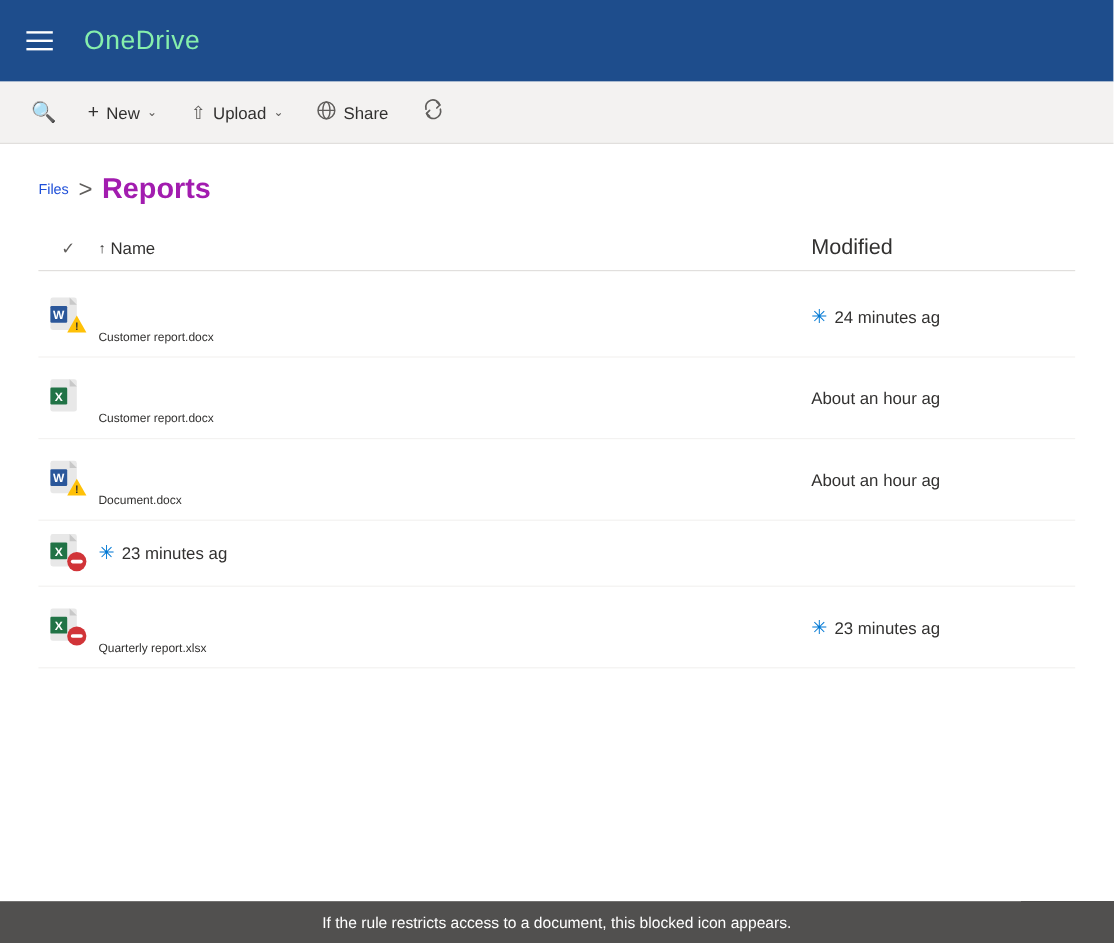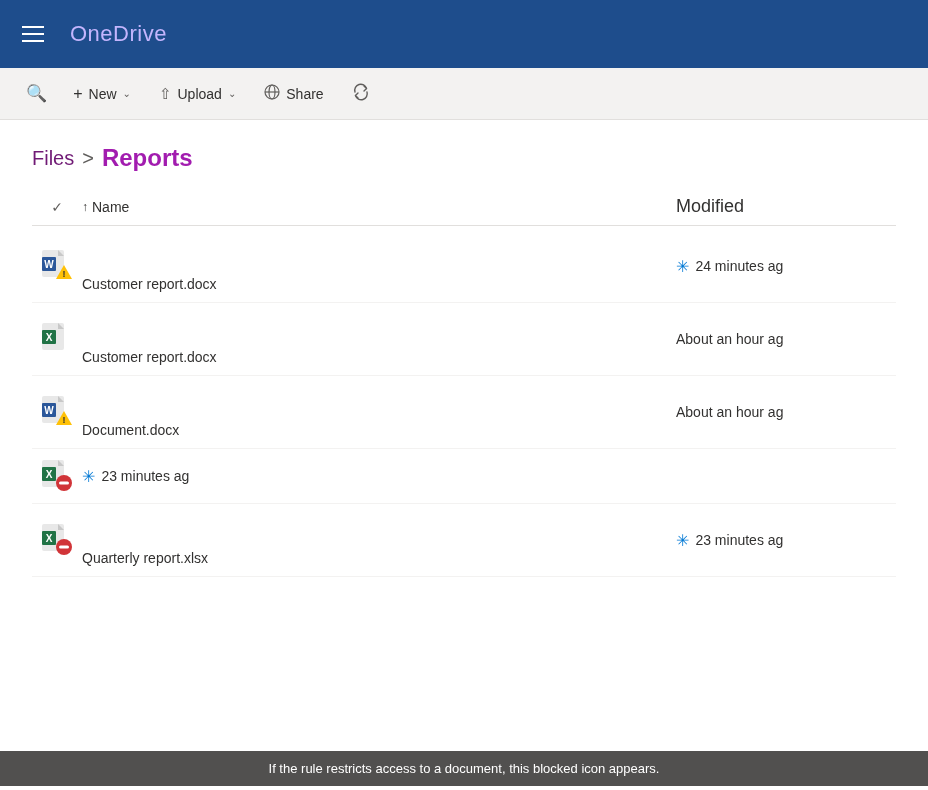--- a/index.html
+++ b/index.html
@@ -21,21 +21,21 @@
       cursor: pointer;
       padding: 6px;
     }
     .hamburger-icon span {
       display: block;
       width: 22px;
       height: 2px;
       background: #fff;
     }
     .app-title {
-      color: #c4b5fd;
+      color: #86efac;
       font-size: 22px;
       font-weight: 300;
       letter-spacing: 0.5px;
     }
 
     
     .toolbar {
       background: #f3f2f1;
       height: 52px;
       display: flex;
@@ -67,22 +67,22 @@
     }
 
     
     .breadcrumb-area {
       padding: 24px 32px 16px 32px;
       display: flex;
       align-items: center;
       gap: 8px;
     }
     .breadcrumb-files {
-      font-size: 20px;
-      color: #701a75;
+      font-size: 12px;
+      color: #1d4ed8;
       cursor: pointer;
     }
     .breadcrumb-separator {
       font-size: 20px;
       color: #605e5c;
     }
     .breadcrumb-current {
       font-size: 24px;
       font-weight: 600;
       color: #a21caf;
@@ -138,21 +138,21 @@
     }
     .file-icon-wrap {
       width: 50px;
       display: flex;
       align-items: center;
       justify-content: center;
       position: relative;
     }
     .file-name-cell {
       flex: 1;
-      font-size: 14px;
+      font-size: 10px;
       color: #323130;
       margin-top: 36px;
     }
     .file-modified-cell {
       width: 220px;
       font-size: 14px;
       color: #323130;
       display: flex;
       align-items: center;
       gap: 6px;

